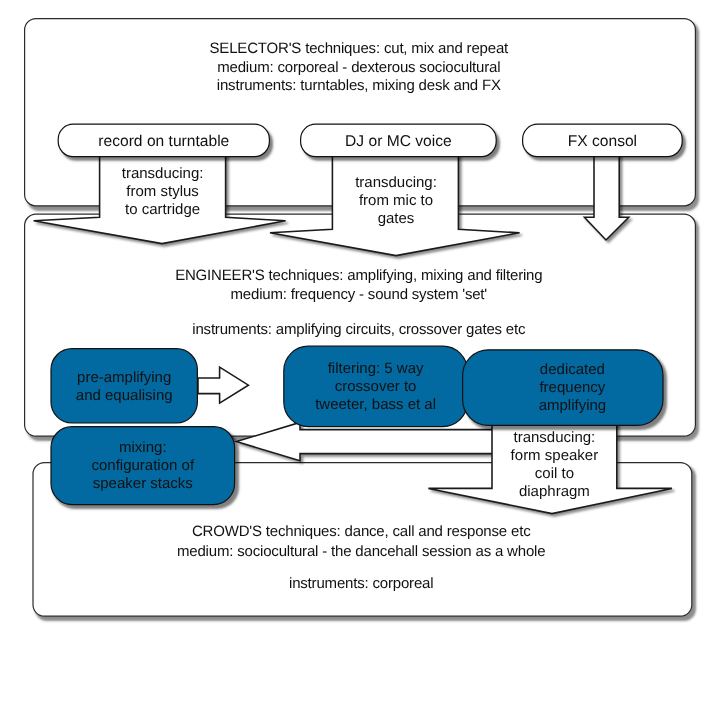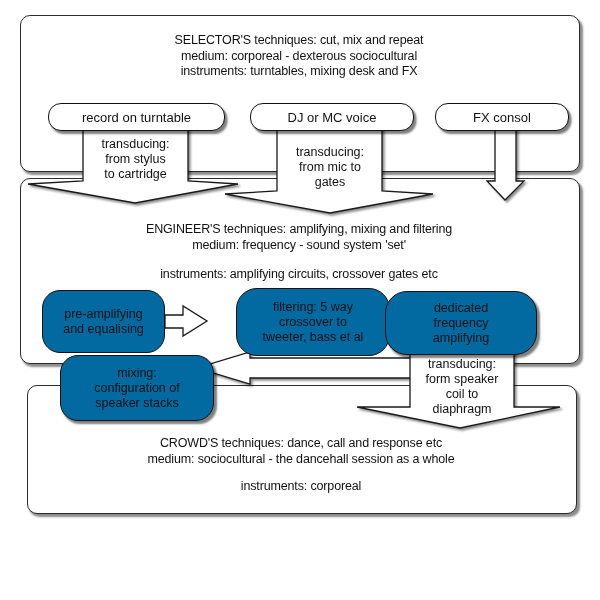--- a/index.html
+++ b/index.html
@@ -101,24 +101,24 @@
 
   <div class="node" style="left:42px;top:290px;width:121px;height:61px;border-radius:18px;">
     <span>pre-amplifying</span>
     <span>and equalising</span>
   </div>
   <div class="node" style="left:210px;top:288px;width:152px;height:66px;border-radius:21px;margin-left:26px;">
     <span>filtering: 5 way</span>
     <span>crossover to</span>
     <span>tweeter, bass et al</span>
   </div>
-  <div class="node shadow" style="left:385px;top:291px;width:150px;height:62px;border-radius:22px;">
+  <div class="node shadow" style="left:385px;top:291px;width:150px;height:62px;border-radius:22px;padding-left:16px;">
     <span>dedicated</span>
     <span>frequency</span>
     <span>amplifying</span>
   </div>
-  <div class="node shadow" style="left:60px;top:355px;width:152px;height:64px;border-radius:18px;">
+  <div class="node shadow" style="left:42px;top:355px;width:152px;height:64px;border-radius:18px;">
     <span>mixing:</span>
     <span>configuration of</span>
     <span>speaker stacks</span>
   </div>
 
 </div>
 
 </body></html>

